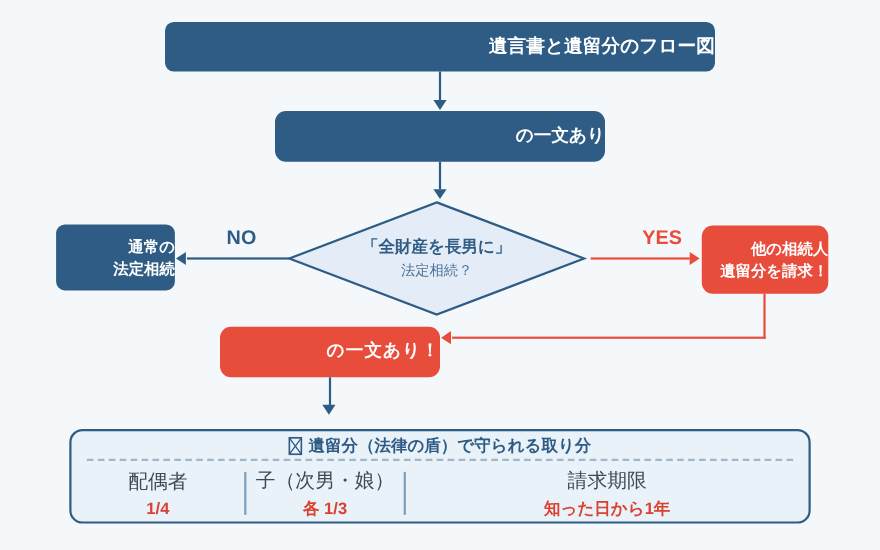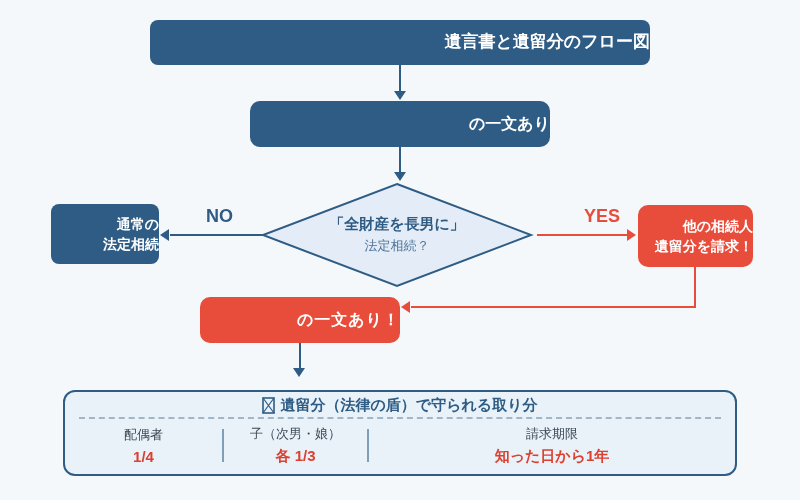--- a/index.html
+++ b/index.html
@@ -69,21 +69,21 @@
     color:var(--navy);font-weight:bold;font-size:15px;padding-top:4px;
   }
   .tofu{color:var(--navy);display:inline-flex;}
   .panel-dash{border-top:2px dashed var(--dash);margin:2px 14px 0 14px;}
   .panel-cols{flex:1;display:flex;align-items:stretch;padding:6px 0 8px 0;}
   .pcol{display:flex;flex-direction:column;align-items:center;justify-content:center;gap:4px;}
   .pcol-1{flex:0 0 157px;}
   .pcol-2{flex:0 0 143px;}
   .pcol-3{flex:1;}
   .pcol-divider{width:2px;background:var(--divider);margin:4px 0;}
-  .pcol-label{font-size:13px;color:var(--label-gray);}
+  .pcol-label{font-size:18px;color:var(--label-gray);}
   .pcol-value{font-size:15px;font-weight:bold;color:var(--value-red);text-align:center;}
 </style>
 </head>
 <body>
 
 <div id="stage">
 
   <div class="node navy-node title-box">
     <span>遺言書と遺留分のフロー図</span>
   </div>

